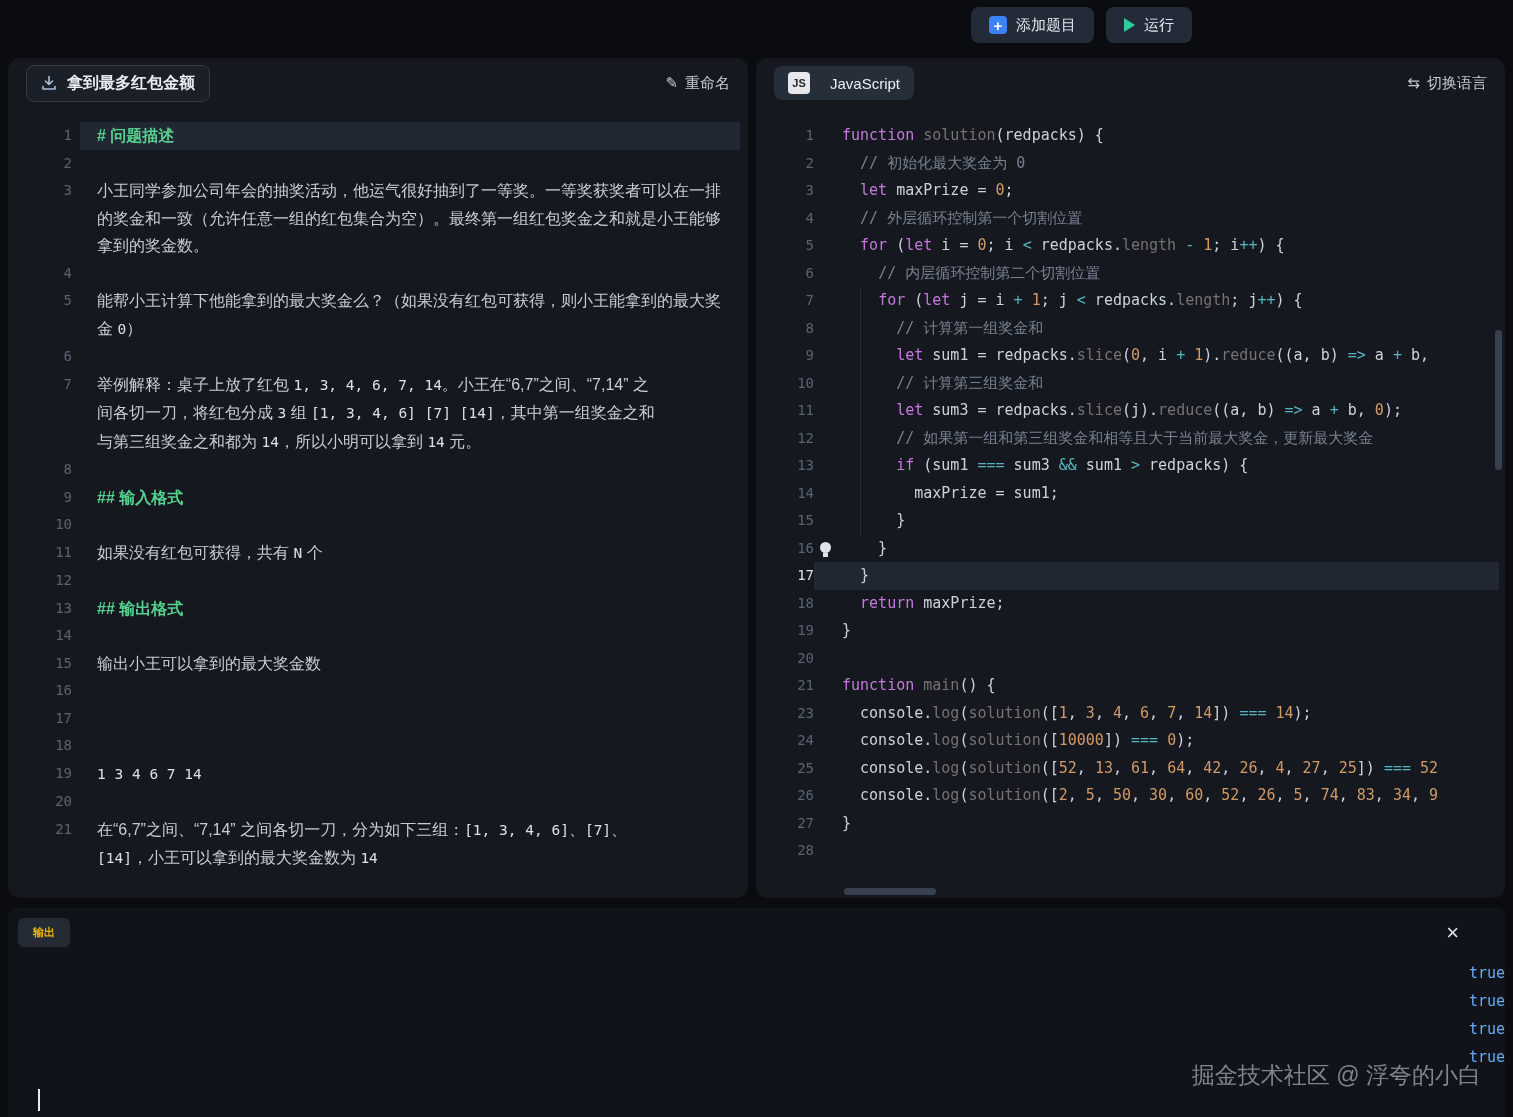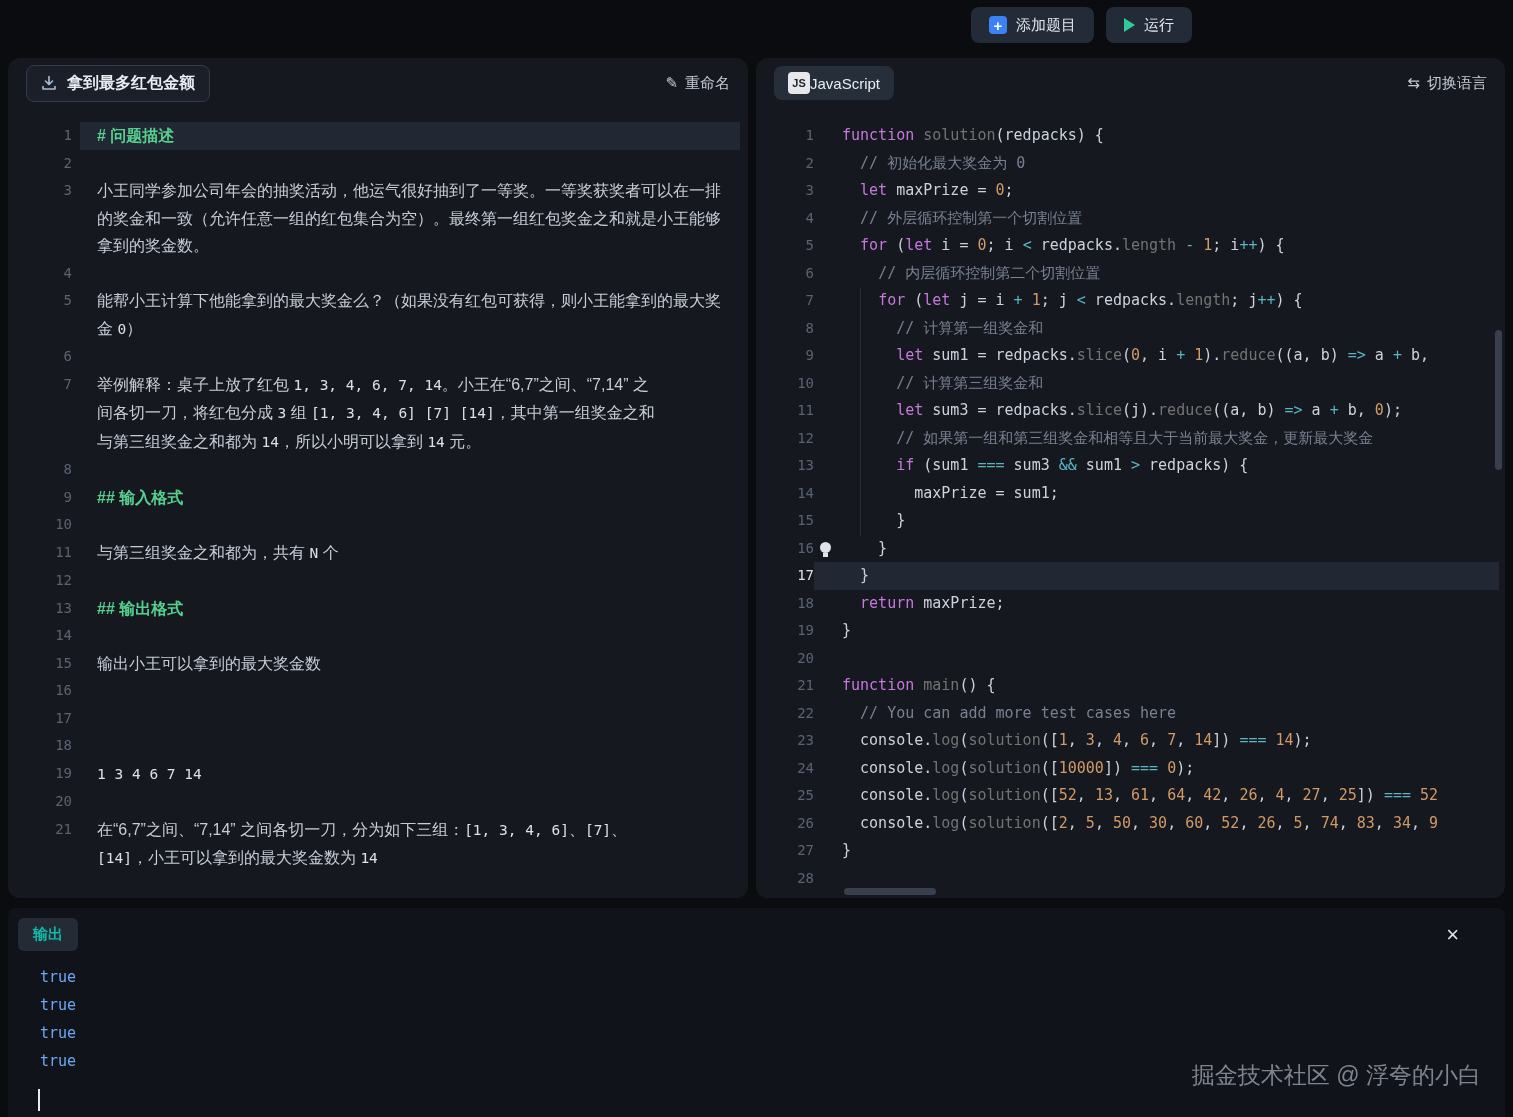--- a/index.html
+++ b/index.html
@@ -45,21 +45,21 @@
     border:1px solid #333b4a; background:#1a1f28; border-radius:8px;
     padding:7px 14px; font-weight:bold; font-size:16px; color:#e9edf3;
     cursor:pointer;
   }
   .ghost-btn {
     display:flex; align-items:center; gap:7px; background:none; border:none;
     color:#c3cad5; font-size:15px; font-family:"Liberation Sans", sans-serif;
     cursor:pointer;
   }
   .js-tab {
-    display:flex; align-items:center; gap:0; background:#262e3a;
+    display:flex; align-items:center; gap:20px; background:#262e3a;
     border:none; border-radius:8px; padding:6px 14px; font-size:15px;
     color:#e9edf3; font-family:"Liberation Sans", sans-serif; cursor:pointer;
   }
   .js-badge {
     width:22px; height:22px; border-radius:4px; background:#e6e8ec;
     color:#23272f; font-weight:bold; font-size:11px;
     display:flex; align-items:center; justify-content:center;
   }
   
   .md-body { flex:1; overflow:hidden; padding-top:14px; }
@@ -112,28 +112,28 @@
   .output-panel {
     position:relative; margin:10px 8px 0 8px; height:209px;
     background:#10131a; border-radius:8px 8px 0 0; overflow:hidden;
   }
   .output-header {
     display:flex; align-items:center; justify-content:space-between;
     padding:10px 46px 0 10px;
   }
   .output-tab {
     background:#242b35; border:none; border-radius:6px; padding:7px 15px;
-    font-weight:bold; font-size:15px; color:#14b8a6;
+    font-weight:bold; font-size:11px; color:#eab308;
     font-family:"Liberation Sans", sans-serif; cursor:pointer;
   }
   .close-btn {
     background:none; border:none; color:#dfe3ea; font-size:22px;
     line-height:1; cursor:pointer;
   }
-  .output-lines { margin:12px 0 0 32px; }
+  .output-lines { margin:12px 0 0 32px;text-align:right; }
   .out-line {
     font-family:"DejaVu Sans Mono", monospace; font-size:15px;
     line-height:28px; color:#69aaf8;
   }
   .watermark {
     position:absolute; right:24px; bottom:26px; font-size:23px;
     color:#99a1ad; opacity:.8; font-weight:500;
   }
   .caret { position:absolute; left:30px; bottom:6px; width:2px; height:22px;
            background:#e8eaed; }
@@ -230,21 +230,21 @@
         </div>
         <div class="md-line">
           <div class="md-gutter">10</div>
           <div class="md-content">
             <div class="md-row"></div>
           </div>
         </div>
         <div class="md-line">
           <div class="md-gutter">11</div>
           <div class="md-content">
-            <div class="md-row"><span>与第三组奖金之和都为，共有 </span><span class="md-c">N</span><span> 个</span></div>
+            <div class="md-row"><span>如果没有红包可获得，共有 </span><span class="md-c">N</span><span> 个</span></div>
           </div>
         </div>
         <div class="md-line">
           <div class="md-gutter">12</div>
           <div class="md-content">
             <div class="md-row"></div>
           </div>
         </div>
         <div class="md-line">
           <div class="md-gutter">13</div>
@@ -393,24 +393,20 @@
         </div>
         <div class="code-line">
           <div class="code-gutter">20</div>
           <div class="code-text"></div>
         </div>
         <div class="code-line">
           <div class="code-gutter">21</div>
           <div class="code-text"><span class="tok-k">function</span><span class="tok-v"> </span><span class="tok-f">main</span><span class="tok-v">() {</span></div>
         </div>
         <div class="code-line">
-          <div class="code-gutter">22</div>
-          <div class="code-text"><span class="tok-v">  </span><span class="tok-c">// You can add more test cases here</span></div>
-        </div>
-        <div class="code-line">
           <div class="code-gutter">23</div>
           <div class="code-text"><span class="tok-v">  console.</span><span class="tok-f">log</span><span class="tok-v">(</span><span class="tok-f">solution</span><span class="tok-v">([</span><span class="tok-n">1</span><span class="tok-v">, </span><span class="tok-n">3</span><span class="tok-v">, </span><span class="tok-n">4</span><span class="tok-v">, </span><span class="tok-n">6</span><span class="tok-v">, </span><span class="tok-n">7</span><span class="tok-v">, </span><span class="tok-n">14</span><span class="tok-v">]) </span><span class="tok-o">===</span><span class="tok-v"> </span><span class="tok-n">14</span><span class="tok-v">);</span></div>
         </div>
         <div class="code-line">
           <div class="code-gutter">24</div>
           <div class="code-text"><span class="tok-v">  console.</span><span class="tok-f">log</span><span class="tok-v">(</span><span class="tok-f">solution</span><span class="tok-v">([</span><span class="tok-n">10000</span><span class="tok-v">]) </span><span class="tok-o">===</span><span class="tok-v"> </span><span class="tok-n">0</span><span class="tok-v">);</span></div>
         </div>
         <div class="code-line">
           <div class="code-gutter">25</div>
           <div class="code-text"><span class="tok-v">  console.</span><span class="tok-f">log</span><span class="tok-v">(</span><span class="tok-f">solution</span><span class="tok-v">([</span><span class="tok-n">52</span><span class="tok-v">, </span><span class="tok-n">13</span><span class="tok-v">, </span><span class="tok-n">61</span><span class="tok-v">, </span><span class="tok-n">64</span><span class="tok-v">, </span><span class="tok-n">42</span><span class="tok-v">, </span><span class="tok-n">26</span><span class="tok-v">, </span><span class="tok-n">4</span><span class="tok-v">, </span><span class="tok-n">27</span><span class="tok-v">, </span><span class="tok-n">25</span><span class="tok-v">]) </span><span class="tok-o">===</span><span class="tok-v"> </span><span class="tok-n">52</span></div>

